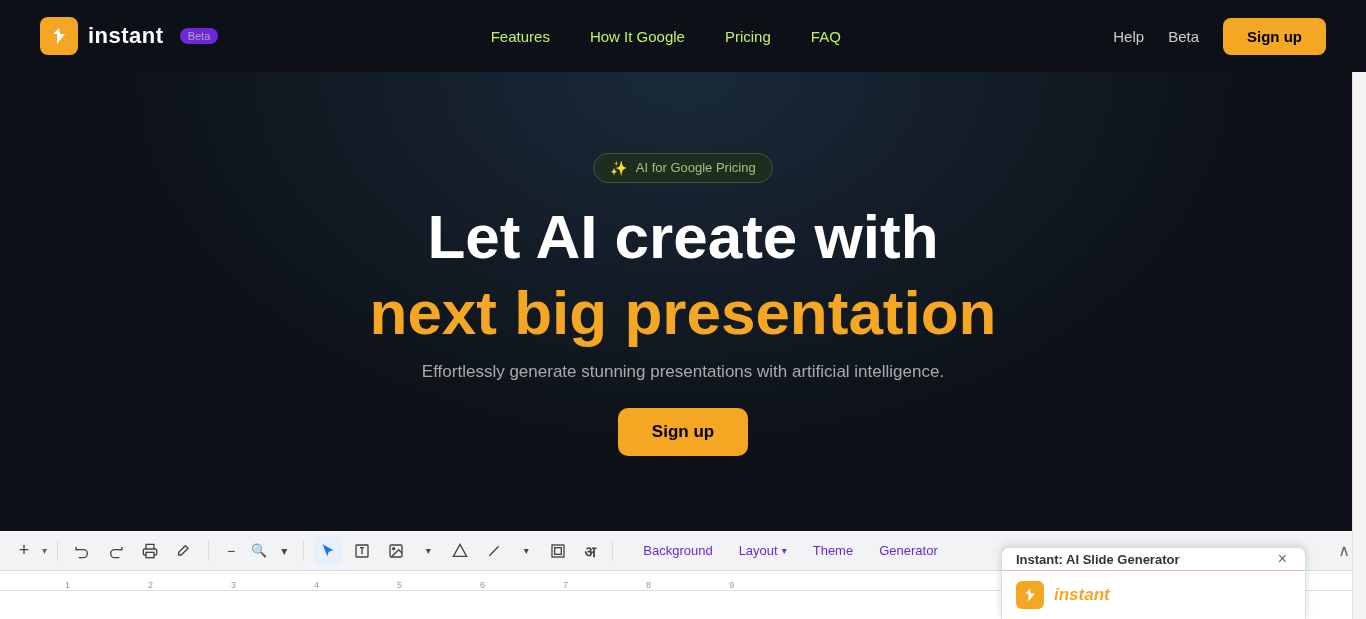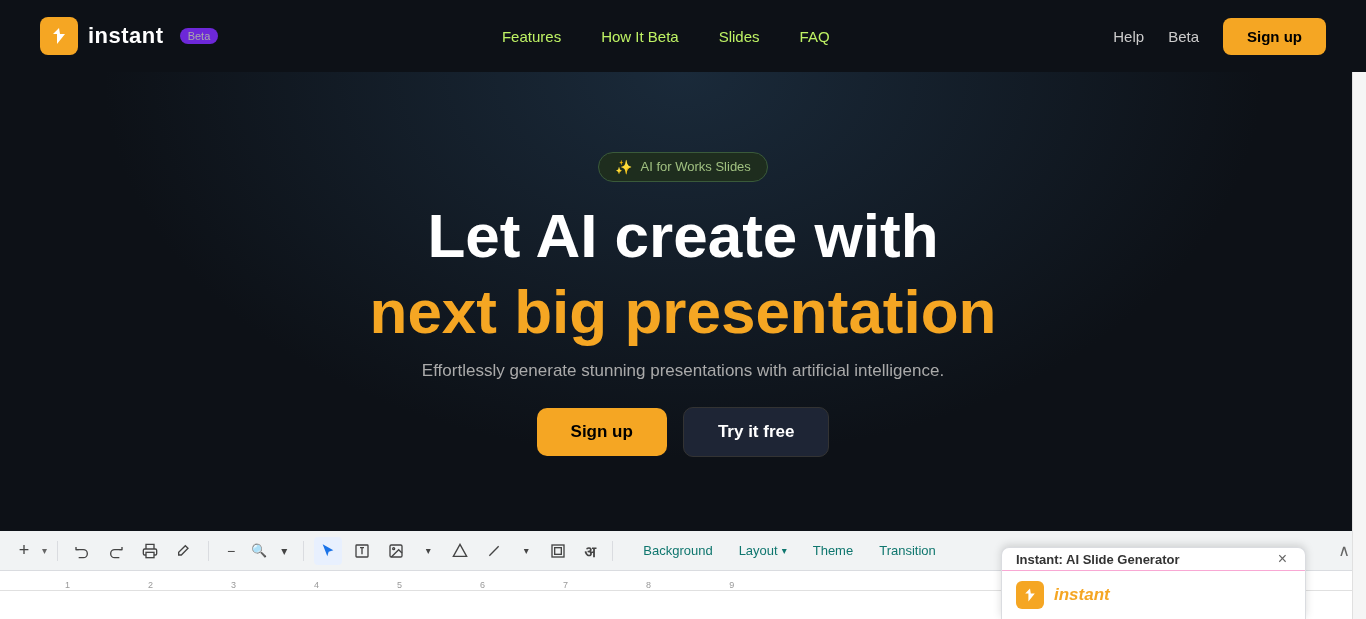--- a/index.html
+++ b/index.html
@@ -214,21 +214,21 @@
       align-items: center;
       gap: 2px;
       margin-left: 8px;
     }
     .menu-item {
       background: none;
       border: none;
       border-radius: 4px;
       padding: 4px 12px;
       cursor: pointer;
-      color: #0f766e;
+      color: #6d28d9;
       font-size: 13px;
       height: 28px;
       display: flex;
       align-items: center;
       gap: 4px;
       text-align: center;
     }
 
     .toolbar-right {
       margin-left: auto;
@@ -351,50 +351,49 @@
       <svg width="20" height="20" viewBox="0 0 20 20" fill="none">
         <path d="M10 2L4 8h4v10l8-10h-5L10 2z" fill="white"></path>
       </svg>
     </div>
     <span class="logo-text">instant</span>
     <span class="beta-badge">Beta</span>
   </div>
 
   <div class="nav-center">
     <a class="nav-link">Features</a>
-    <a class="nav-link">How It Beta</a>
-    <a class="nav-link">Slides</a>
+    <a class="nav-link">How It Google</a>
+    <a class="nav-link">Pricing</a>
     <a class="nav-link">FAQ</a>
   </div>
 
   <div class="nav-right">
     <a class="nav-text-link">Help</a>
     <a class="nav-text-link">Beta</a>
     <button class="signup-btn">Sign up</button>
   </div>
 </nav>
 
 <section class="hero" style="height: 455px;">
   <div class="ai-badge">
     <span class="ai-badge-icon">✨</span>
-    <span>AI for Works Slides</span>
+    <span>AI for Google Pricing</span>
   </div>
 
   <div class="hero-title">
     <span>Let AI create with</span>
   </div>
   <div>
     <span class="hero-title-orange">next big presentation</span>
   </div>
 
   <p class="hero-subtitle">Effortlessly generate stunning presentations with artificial intelligence.</p>
 
   <div class="hero-buttons">
     <button class="btn-primary">Sign up</button>
-    <button class="btn-secondary">Try it free</button>
   </div>
 </section>
 
 <div class="bottom-area">
 
   <div class="toolbar">
 
     <button class="toolbar-btn" style="font-size:18px; font-weight:300;">+</button>
     <span style="font-size:10px;color:#666;">▾</span>
     <div class="toolbar-separator"></div>
@@ -480,21 +479,21 @@
 
     <div class="toolbar-separator"></div>
 
     <div class="menu-items">
       <button class="menu-item">Background</button>
       <button class="menu-item">
         <span>Layout</span>
         <span style="font-size:10px;">▾</span>
       </button>
       <button class="menu-item">Theme</button>
-      <button class="menu-item">Transition</button>
+      <button class="menu-item">Generator</button>
     </div>
 
     <div class="toolbar-right">
       <button class="collapse-btn">∧</button>
     </div>
   </div>
 
   <div class="ruler-area">
     <div class="ruler-marks">
       <span style="font-size:9px;color:#999;margin-right:78px;">1</span>

